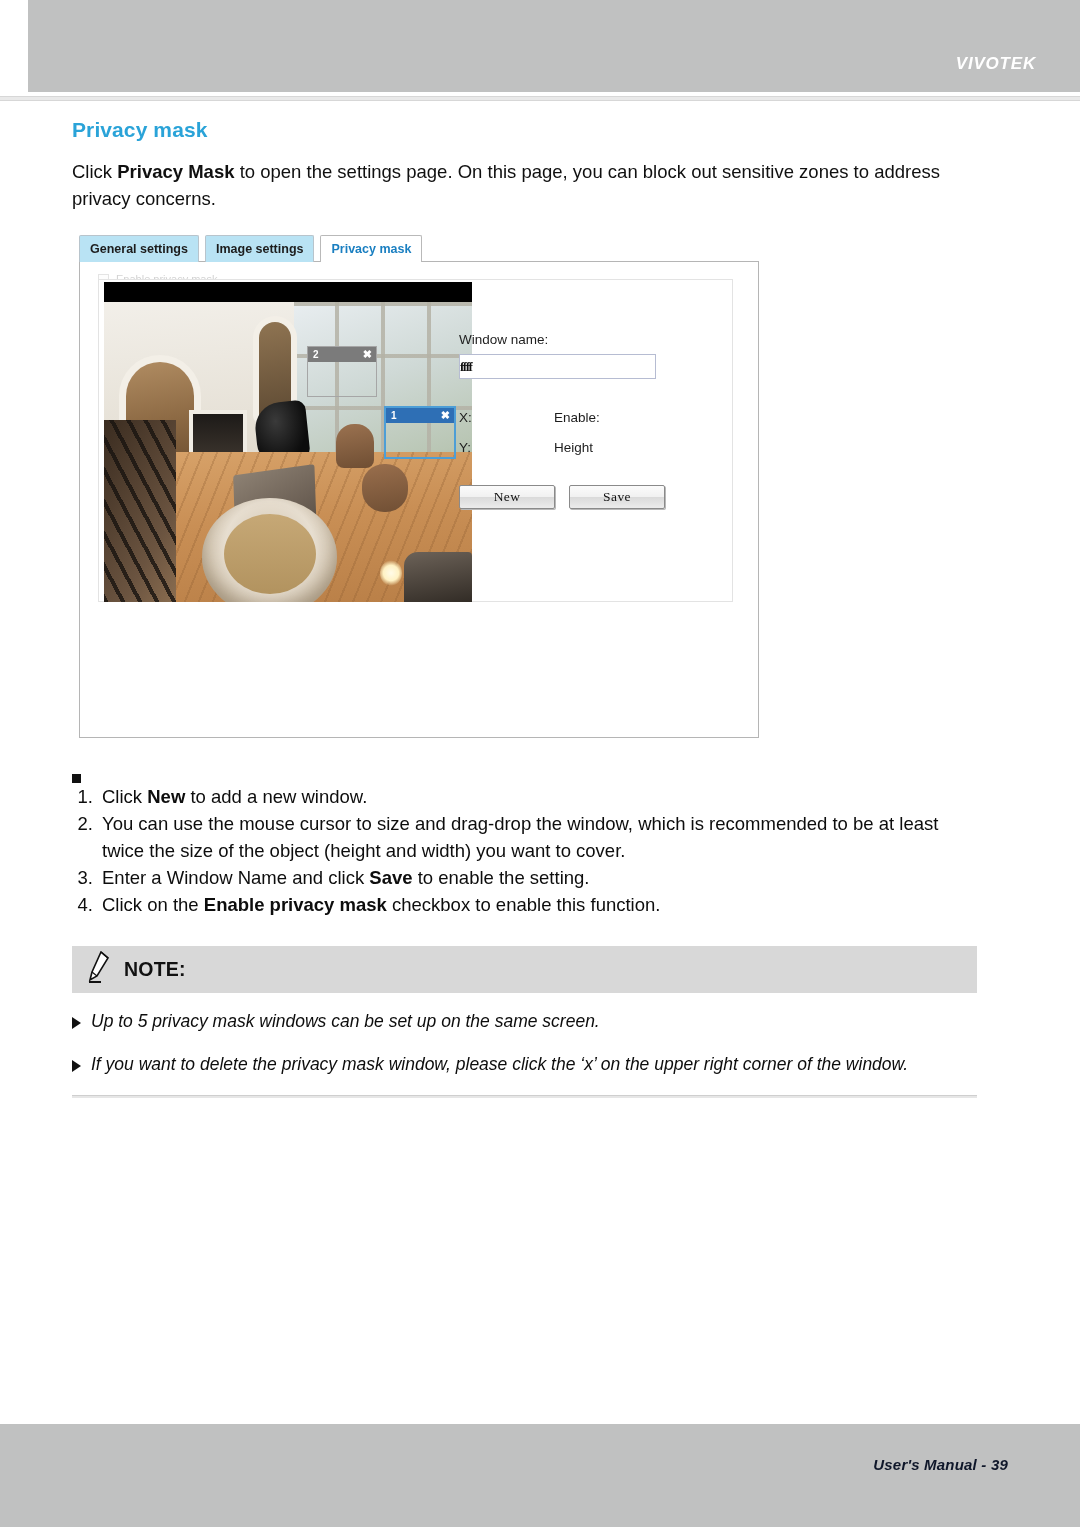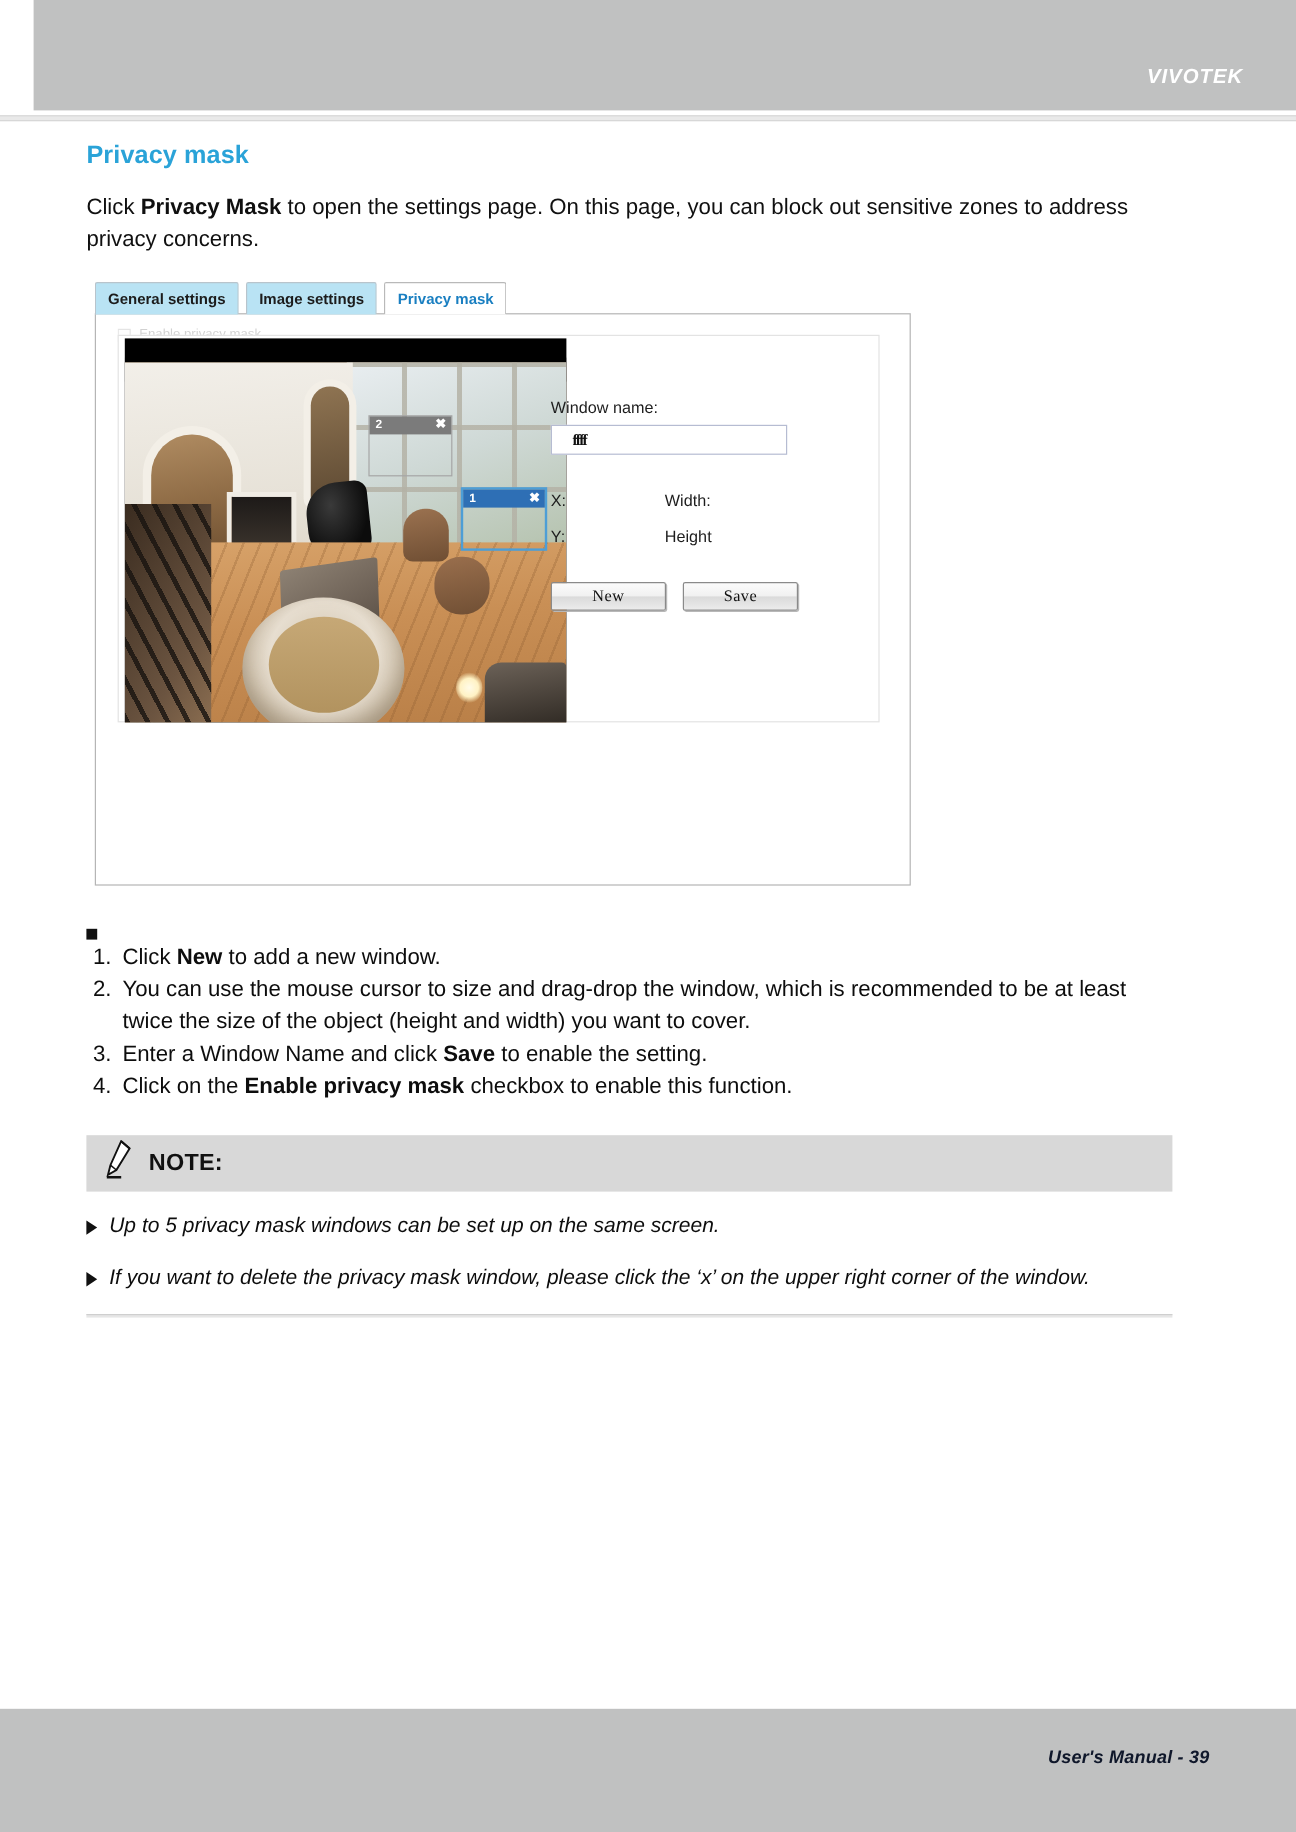--- a/index.html
+++ b/index.html
@@ -282,21 +282,21 @@
     color: #1d1d1d;
     margin-bottom: 7px;
   }
   .text-input {
     width: 197px;
     height: 25px;
     border: 1px solid #b6bcd2;
     background: #ffffff;
     font-size: 13px;
     color: #111;
-    padding: 0 17px;
+    padding: 0 0;
     line-height: 23px;
     letter-spacing: -1.5px;
     font-weight: bold;
     font-family: "Liberation Serif", serif;
   }
   .coord-grid {
     margin-top: 31px;
     display: grid;
     grid-template-columns: 95px auto;
     row-gap: 15px;
@@ -486,21 +486,21 @@
             </div>
           </div>
         </div>
 
         <div class="form">
           <div class="form-label">Window name:</div>
           <input class="text-input" type="text" value="ffff" style="">
 
           <div class="coord-grid">
             <span>X:</span>
-            <span>Width:</span>
+            <span>Enable:</span>
             <span>Y:</span>
             <span>Height</span>
           </div>
 
           <div class="btn-row">
             <div class="btn">New</div>
             <div class="btn">Save</div>
           </div>
         </div>
 

